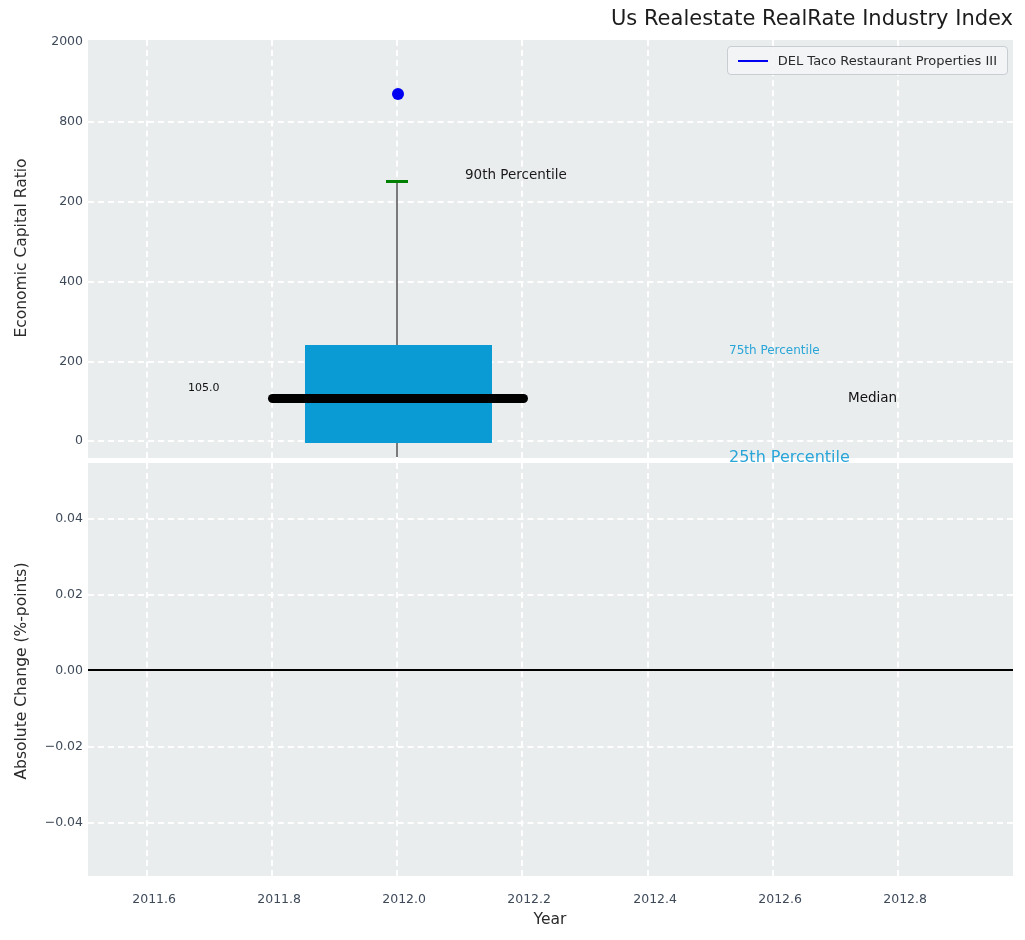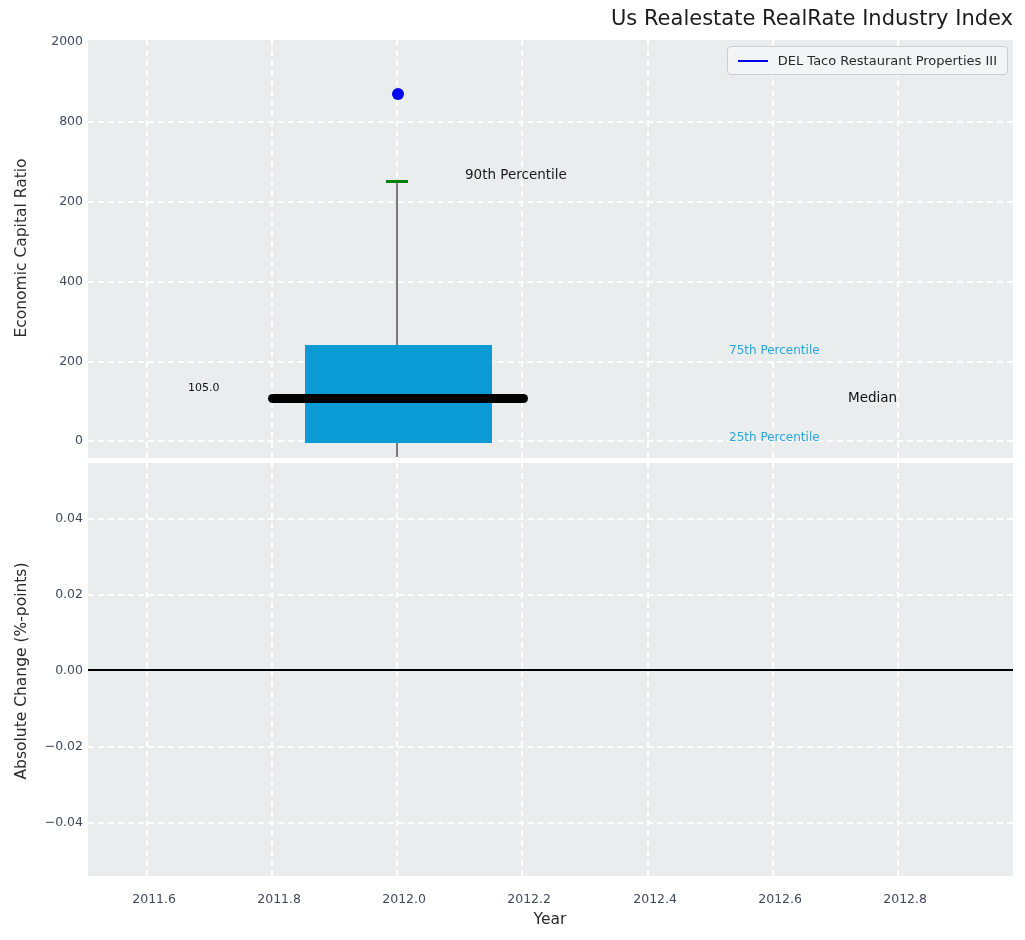--- a/index.html
+++ b/index.html
@@ -34,21 +34,21 @@
   .outlier   { position:absolute; left:304px; top:48px;  width:12px; height:12px; border-radius:50%; background:#0101f2; }
   .median-ln { position:absolute; left:180px; top:354px; width:260px; height:9px; border-radius:5px; background:#000000; }
   .median-vl {
     position:absolute; left:100px; top:341px; width:50px; text-align:left;
     font-size:11px; line-height:14px; color:#111111;
   }
   .ann { position:absolute; white-space:nowrap;margin-left:7px; }
   .ann-90     { left:370px; top:126px; font-size:13.5px; color:#1a1a1a; }
   .ann-75     { left:634px; top:303px; font-size:12px;   color:#2aa5d8; }
   .ann-median { left:753px; top:349px; font-size:13.5px; color:#111111; }
-  .ann-25     { left:634px; top:390px; font-size:12px;   color:#2aa5d8; }
+  .ann-25     { left:634px; top:407px; font-size:16px;   color:#2aa5d8;text-decoration:underline; }
   .legend {
     position:absolute; top:6px; right:5px; display:flex; align-items:center; gap:10px;
     padding:6px 10px; background:rgba(243,245,247,0.85); border:1px solid #c9cdd2;
     border-radius:4px; font-size:13px; color:#2b2b2b; white-space:nowrap;
   }
   .legend-line { width:30px; height:0; border-top:2.5px solid #0101f2; }
   .zero-line { position:absolute; left:0; right:0; top:206px; height:2px; background:#000000; }
 </style>
 </head>
 <body>

